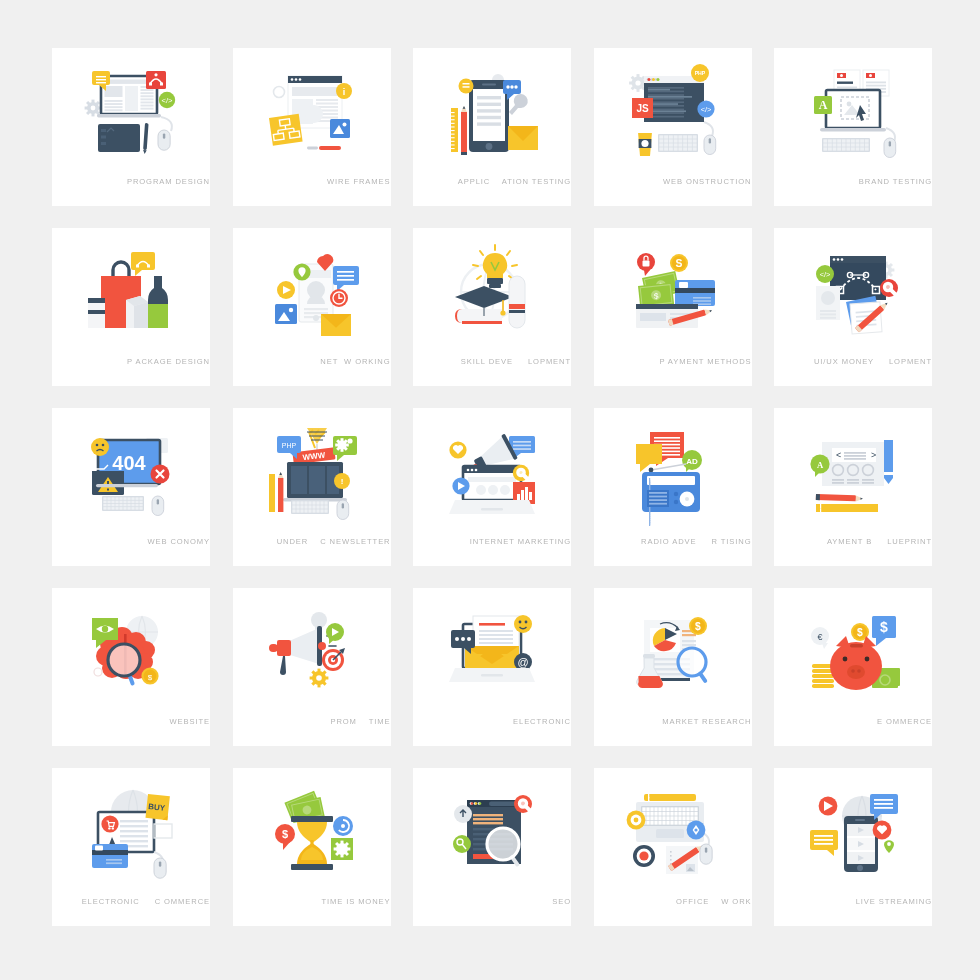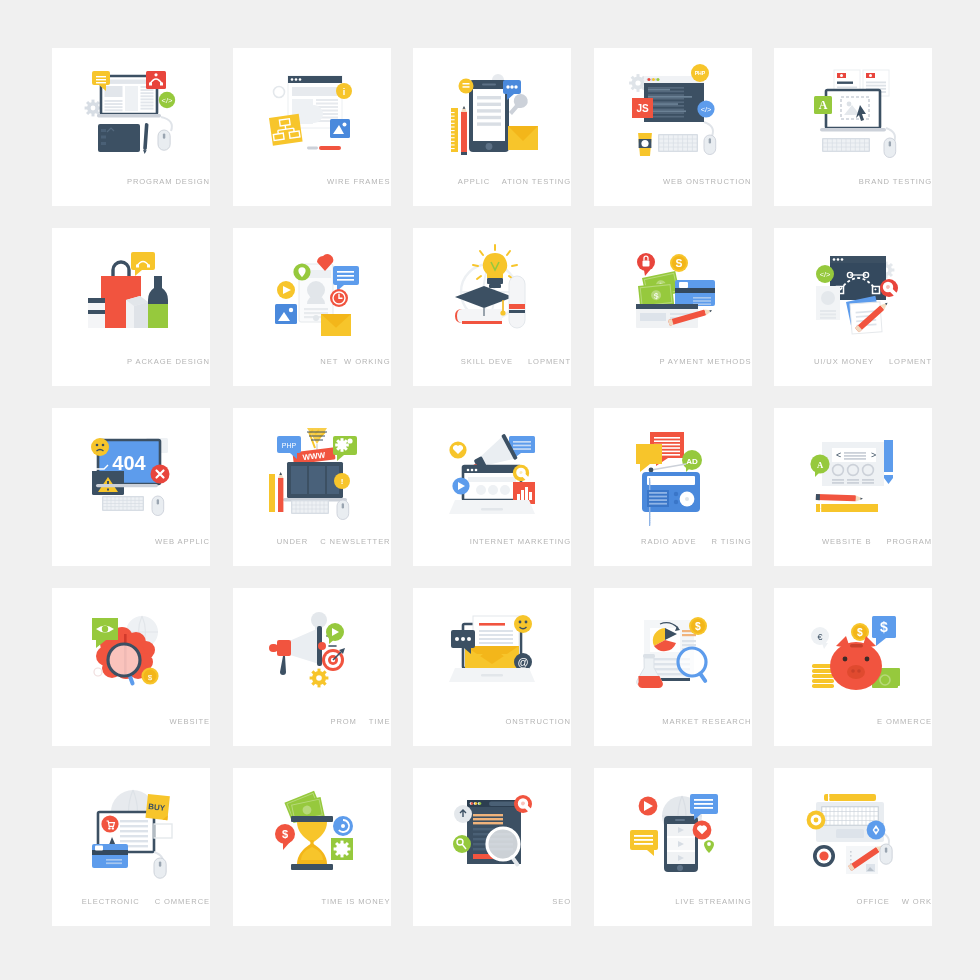--- a/index.html
+++ b/index.html
@@ -602,21 +602,21 @@
           <rect x="51.35" y="85.1" width="3.3" height="2.55" fill="#eef1f4"></rect>
           <rect x="55.35" y="85.1" width="3.3" height="2.55" fill="#eef1f4"></rect>
           <rect x="59.35" y="85.1" width="3.3" height="2.55" fill="#eef1f4"></rect>
           <rect x="63.35" y="85.1" width="3.3" height="2.55" fill="#eef1f4"></rect>
           <g transform="translate(76,74) scale(1.3)">
             <rect x="0" y="0" width="9" height="15" rx="4.5" fill="#e9edf1" stroke="#ccd1d9" stroke-width="0.7"></rect>
             <rect x="3.6" y="2.5" width="1.8" height="4" rx="0.9" fill="#9aa5b1"></rect>
           </g>
         </svg>
       </div>
-      <div class="card-label">WEB APPLIC</div>
+      <div class="card-label">WEB CONOMY</div>
     </div>
     <div class="card">
       <div class="art">
         <svg viewBox="0 0 110 104" xmlns="http://www.w3.org/2000/svg">
           <path d="M52 10 l6 16 M56 8 l-4 4 M62 8 l-4 4 M68 10 l-6 6" stroke="#f7c52b" stroke-width="2" fill="none"></path>
           <polygon points="50,6 70,6 60,22" fill="#f7c52b" fill-opacity="0.85"></polygon>
           <path d="M50 10 l20 0 M52 14 l16 0 M54 18 l12 0" stroke="#3c5063" stroke-width="1.2"></path>
           <path d="M60 22 v8" stroke="#ccd1d9" stroke-width="1.3"></path>
           <g transform="rotate(-7,56,34)">
             <rect x="36" y="28" width="42" height="12" rx="1.5" fill="#f1543f"></rect>
@@ -825,21 +825,21 @@
           <rect x="22" y="107.2" width="1.2" height="4" fill="#ffffff"></rect>
           <rect x="22" y="111.4" width="1.2" height="4" fill="#ffffff"></rect>
           <rect x="22" y="115.6" width="1.2" height="4" fill="#ffffff"></rect>
           <rect x="22" y="119.80000000000001" width="1.2" height="4" fill="#ffffff"></rect>
           <rect x="22" y="124" width="1.2" height="4" fill="#ffffff"></rect>
           <rect x="22" y="128.2" width="1.2" height="4" fill="#ffffff"></rect>
           <rect x="22" y="132.4" width="1.2" height="4" fill="#ffffff"></rect>
           <rect x="22" y="136.6" width="1.2" height="4" fill="#ffffff"></rect>
         </svg>
       </div>
-      <div class="card-label">WEBSITE B     PROGRAM</div>
+      <div class="card-label">AYMENT B     LUEPRINT</div>
     </div>
     <div class="card">
       <div class="art">
         <svg viewBox="0 0 110 104" xmlns="http://www.w3.org/2000/svg">
           <circle cx="66" cy="30" r="16" fill="#eef1f4"></circle>
           <path d="M50 30 h32 M66 14 q-7 16 0 32 M66 14 q7 16 0 32" stroke="#e2e6ea" stroke-width="1.2" fill="none"></path>
           <g fill="#f1543f">
             <circle cx="34" cy="42" r="10" fill="undefined"></circle>
             <circle cx="46" cy="36" r="11" fill="undefined"></circle>
             <circle cx="60" cy="40" r="10" fill="undefined"></circle>
@@ -930,21 +930,21 @@
           <circle cx="86" cy="22" r="9" fill="#f7c52b"></circle>
           <circle cx="83" cy="20" r="1.4" fill="#3c5063"></circle>
           <circle cx="89" cy="20" r="1.4" fill="#3c5063"></circle>
           <path d="M82.5 25 q3.5 3.5 7 0" stroke="#3c5063" stroke-width="1.4" fill="none"></path>
           <circle cx="86" cy="60" r="9" fill="#3c5063"></circle>
           <text x="86" y="64" font-size="11" fill="#ffffff" text-anchor="middle" font-family="Liberation Sans, sans-serif">@</text>
           <polygon points="18,66 92,66 98,80 12,80" fill="#f2f4f6"></polygon>
           <rect x="44" y="72" width="22" height="2.6" rx="1.3" fill="#e2e6ea"></rect>
         </svg>
       </div>
-      <div class="card-label">ONSTRUCTION</div>
+      <div class="card-label">ELECTRONIC</div>
     </div>
     <div class="card">
       <div class="art">
         <svg viewBox="0 0 110 104" xmlns="http://www.w3.org/2000/svg">
           <rect x="26" y="18" width="50" height="58" fill="#f4f6f8"></rect>
           <rect x="32" y="26" width="30" height="24" fill="#ffffff"></rect>
           <polygon points="47,38 47,26 59,32" fill="#3c5063"></polygon>
           <path d="M47 38 l-11 6 a12.6 12.6 0 0 1 11 -18z" fill="#f7c52b"></path>
           <path d="M47 38 l-11 6 a12.6 12.6 0 0 0 22 -3z" fill="#f1543f"></path>
           <path d="M42 22 q10 -4 18 4" stroke="#3c5063" stroke-width="1.2" fill="none" marker-end=""></path>
@@ -1114,55 +1114,20 @@
           <path d="M26 28 v7 M23 31 l3 -3 3 3" stroke="#3c5063" stroke-width="1.4" fill="none"></path>
           <circle cx="25" cy="62" r="9" fill="#96c93d"></circle>
           <circle cx="23" cy="60" r="3" fill="none" stroke="#ffffff" stroke-width="1.4"></circle>
           <path d="M25 62 l4 5" stroke="#ffffff" stroke-width="1.4"></path>
           <line x1="75.17722298161674" y1="75.10643270862387" x2="80.33941090877616" y2="82.4788011072248" stroke="#e4e8ec" stroke-width="4" stroke-linecap="round"></line>
           <circle cx="66" cy="62" r="16" fill="#ffffff" fill-opacity="0.65" stroke="#ffffff" stroke-width="3.2"></circle>
           <circle cx="66" cy="62" r="14.4" fill="#ffffff" fill-opacity="0.25"></circle>
         </svg>
       </div>
       <div class="card-label">SEO</div>
-    </div>
-    <div class="card">
-      <div class="art">
-        <svg viewBox="0 0 110 104" xmlns="http://www.w3.org/2000/svg">
-          <circle cx="64" cy="34" r="20" fill="#e4e8ec"></circle>
-          <path d="M44 34 h40 M64 14 q-8 20 0 40 M64 14 q8 20 0 40" stroke="#d9dee4" stroke-width="1.2" fill="none"></path>
-          <rect x="46" y="34" width="34" height="56" rx="4" fill="#3c5063"></rect>
-          <rect x="49" y="42" width="28" height="40" fill="#ffffff"></rect>
-          <rect x="49" y="42" width="28" height="12" fill="#f0f2f4"></rect>
-          <rect x="49" y="56" width="28" height="12" fill="#f7f8f9"></rect>
-          <rect x="49" y="70" width="28" height="12" fill="#f0f2f4"></rect>
-          <polygon points="60,45 66,48 60,51" fill="#d7dde4"></polygon>
-          <polygon points="60,59 66,62 60,65" fill="#d7dde4"></polygon>
-          <polygon points="60,73 66,76 60,79" fill="#d7dde4"></polygon>
-          <circle cx="62" cy="86" r="3" fill="#5d7186"></circle>
-          <rect x="57" y="37" width="10" height="2" rx="1" fill="#5d7186"></rect>
-          <circle cx="30" cy="24" r="9.4" fill="#f1543f"></circle>
-          <polygon points="26,19 35,24 26,29" fill="#ffffff"></polygon>
-          <rect x="72" y="12" width="28" height="20" rx="2" fill="#5d9cec"></rect>
-          <polygon points="76,32 83,32 76,38" fill="#5d9cec"></polygon>
-          <rect x="76" y="17" width="19" height="1.8" fill="#ffffff"></rect>
-          <rect x="76" y="21" width="19" height="1.8" fill="#ffffff"></rect>
-          <rect x="76" y="25" width="19" height="1.8" fill="#ffffff"></rect>
-          <rect x="12" y="48" width="28" height="20" rx="2" fill="#f7c52b"></rect>
-          <polygon points="29,68 36,68 36,74" fill="#f7c52b"></polygon>
-          <rect x="16" y="53" width="19" height="1.8" fill="#ffffff"></rect>
-          <rect x="16" y="57" width="19" height="1.8" fill="#ffffff"></rect>
-          <rect x="16" y="61" width="19" height="1.8" fill="#ffffff"></rect>
-          <circle cx="84" cy="48" r="9.4" fill="#f1543f"></circle>
-          <path d="M84 44 a3.2 3.2 0 0 1 5 3.2 l-5 5 -5 -5 a3.2 3.2 0 0 1 5 -3.2z" fill="#ffffff"></path>
-          <path d="M86 62 a5.2 5.2 0 0 1 10 0 c0 4.4 -5 9 -5 9 s-5 -4.6 -5 -9z" fill="#96c93d"></path>
-          <circle cx="91" cy="62" r="1.9" fill="#ffffff"></circle>
-        </svg>
-      </div>
-      <div class="card-label">LIVE STREAMING</div>
     </div>
     <div class="card">
       <div class="art">
         <svg viewBox="0 0 110 104" xmlns="http://www.w3.org/2000/svg">
           <rect x="26" y="12" width="52" height="7" rx="2" fill="#f7c52b"></rect>
           <rect x="30" y="12" width="1.3" height="4.4" fill="#ffffff"></rect>
           <rect x="30" y="15" width="1.3" height="4.4" fill="#ffffff"></rect>
           <rect x="30" y="18" width="1.3" height="4.4" fill="#ffffff"></rect>
           <rect x="30" y="21" width="1.3" height="4.4" fill="#ffffff"></rect>
           <rect x="30" y="24" width="1.3" height="4.4" fill="#ffffff"></rect>
@@ -1261,13 +1226,48 @@
             <rect x="0" y="0" width="4" height="6" fill="#f0d9c0"></rect>
           </g>
           <g transform="translate(82,62) scale(1.35)">
             <rect x="0" y="0" width="9" height="15" rx="4.5" fill="#e9edf1" stroke="#ccd1d9" stroke-width="0.7"></rect>
             <rect x="3.6" y="2.5" width="1.8" height="4" rx="0.9" fill="#9aa5b1"></rect>
           </g>
         </svg>
       </div>
       <div class="card-label">OFFICE    W ORK</div>
     </div>
+    <div class="card">
+      <div class="art">
+        <svg viewBox="0 0 110 104" xmlns="http://www.w3.org/2000/svg">
+          <circle cx="64" cy="34" r="20" fill="#e4e8ec"></circle>
+          <path d="M44 34 h40 M64 14 q-8 20 0 40 M64 14 q8 20 0 40" stroke="#d9dee4" stroke-width="1.2" fill="none"></path>
+          <rect x="46" y="34" width="34" height="56" rx="4" fill="#3c5063"></rect>
+          <rect x="49" y="42" width="28" height="40" fill="#ffffff"></rect>
+          <rect x="49" y="42" width="28" height="12" fill="#f0f2f4"></rect>
+          <rect x="49" y="56" width="28" height="12" fill="#f7f8f9"></rect>
+          <rect x="49" y="70" width="28" height="12" fill="#f0f2f4"></rect>
+          <polygon points="60,45 66,48 60,51" fill="#d7dde4"></polygon>
+          <polygon points="60,59 66,62 60,65" fill="#d7dde4"></polygon>
+          <polygon points="60,73 66,76 60,79" fill="#d7dde4"></polygon>
+          <circle cx="62" cy="86" r="3" fill="#5d7186"></circle>
+          <rect x="57" y="37" width="10" height="2" rx="1" fill="#5d7186"></rect>
+          <circle cx="30" cy="24" r="9.4" fill="#f1543f"></circle>
+          <polygon points="26,19 35,24 26,29" fill="#ffffff"></polygon>
+          <rect x="72" y="12" width="28" height="20" rx="2" fill="#5d9cec"></rect>
+          <polygon points="76,32 83,32 76,38" fill="#5d9cec"></polygon>
+          <rect x="76" y="17" width="19" height="1.8" fill="#ffffff"></rect>
+          <rect x="76" y="21" width="19" height="1.8" fill="#ffffff"></rect>
+          <rect x="76" y="25" width="19" height="1.8" fill="#ffffff"></rect>
+          <rect x="12" y="48" width="28" height="20" rx="2" fill="#f7c52b"></rect>
+          <polygon points="29,68 36,68 36,74" fill="#f7c52b"></polygon>
+          <rect x="16" y="53" width="19" height="1.8" fill="#ffffff"></rect>
+          <rect x="16" y="57" width="19" height="1.8" fill="#ffffff"></rect>
+          <rect x="16" y="61" width="19" height="1.8" fill="#ffffff"></rect>
+          <circle cx="84" cy="48" r="9.4" fill="#f1543f"></circle>
+          <path d="M84 44 a3.2 3.2 0 0 1 5 3.2 l-5 5 -5 -5 a3.2 3.2 0 0 1 5 -3.2z" fill="#ffffff"></path>
+          <path d="M86 62 a5.2 5.2 0 0 1 10 0 c0 4.4 -5 9 -5 9 s-5 -4.6 -5 -9z" fill="#96c93d"></path>
+          <circle cx="91" cy="62" r="1.9" fill="#ffffff"></circle>
+        </svg>
+      </div>
+      <div class="card-label">LIVE STREAMING</div>
+    </div>
   </div>
 
 </body></html>

